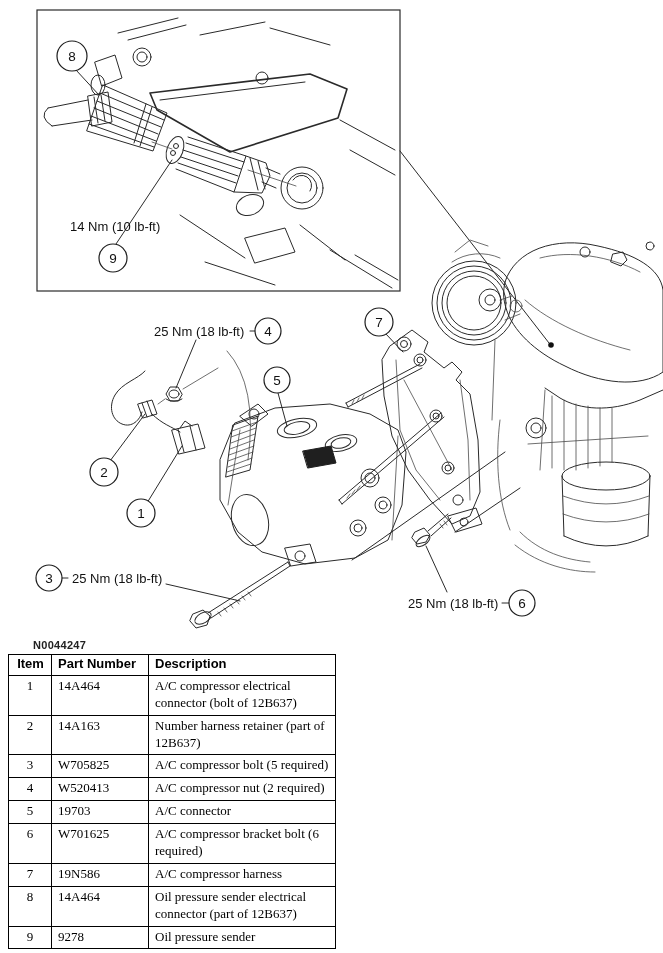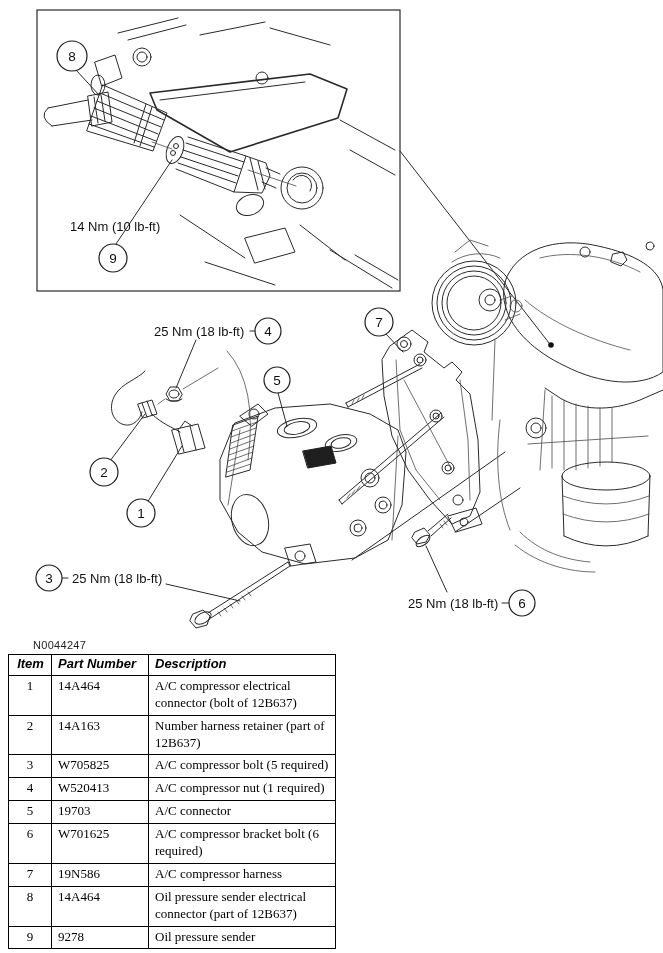--- a/index.html
+++ b/index.html
@@ -18,33 +18,33 @@
     fill:#111;stroke:none;font-size:13.5px;font-family:"Liberation Sans",sans-serif;
     text-anchor:middle;
   }
   text.torque{
     fill:#111;stroke:none;font-size:13px;font-family:"Liberation Sans",sans-serif;
   }
   .darkfill{fill:#1f1f1f;stroke:#1f1f1f;}
   .dot{fill:#111;stroke:none;}
   .figid{
     position:absolute;left:33px;top:639px;font-size:11px;color:#222;
-    font-family:"Liberation Sans",sans-serif;letter-spacing:0.3px;
+    font-family:"Liberation Sans",sans-serif;letter-spacing:0.3px;font-weight:bold;
   }
   table.parts{
     position:absolute;left:8px;top:654px;width:327px;
     border-collapse:collapse;table-layout:fixed;
     font-family:"Liberation Serif",serif;font-size:13px;color:#000;
   }
   table.parts th,table.parts td{
     border:1.5px solid #000;vertical-align:top;line-height:1.3;
   }
   table.parts th{
     font-family:"Liberation Sans",sans-serif;font-weight:bold;font-size:13px;
-    text-align:left;padding:1px 5px 2px 6px;font-style:italic;
+    text-align:left;padding:1px 5px 2px 6px;
   }
   table.parts th.c-item{text-align:center;}
   table.parts td{padding:2px 5px 3px 6px;}
   table.parts td.c-item{text-align:center;padding-left:2px;padding-right:2px;}
   col.item{width:43px;} col.part{width:97px;} col.desc{width:187px;}
 </style>
 </head>
 <body>
 
 <div class="page">
@@ -367,21 +367,21 @@
         <td>Number harness retainer (part of 12B637)</td>
       </tr>
       <tr>
         <td class="c-item">3</td>
         <td>W705825</td>
         <td>A/C compressor bolt (5 required)</td>
       </tr>
       <tr>
         <td class="c-item">4</td>
         <td>W520413</td>
-        <td>A/C compressor nut (1 required)</td>
+        <td>A/C compressor nut (2 required)</td>
       </tr>
       <tr>
         <td class="c-item">5</td>
         <td>19703</td>
         <td>A/C connector</td>
       </tr>
       <tr>
         <td class="c-item">6</td>
         <td>W701625</td>
         <td>A/C compressor bracket bolt (6 required)</td>

